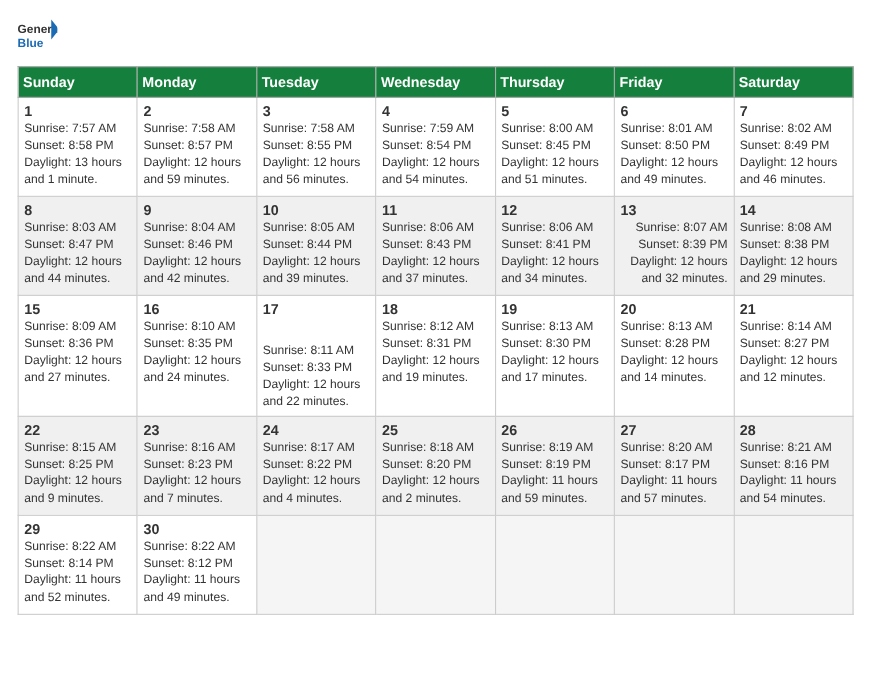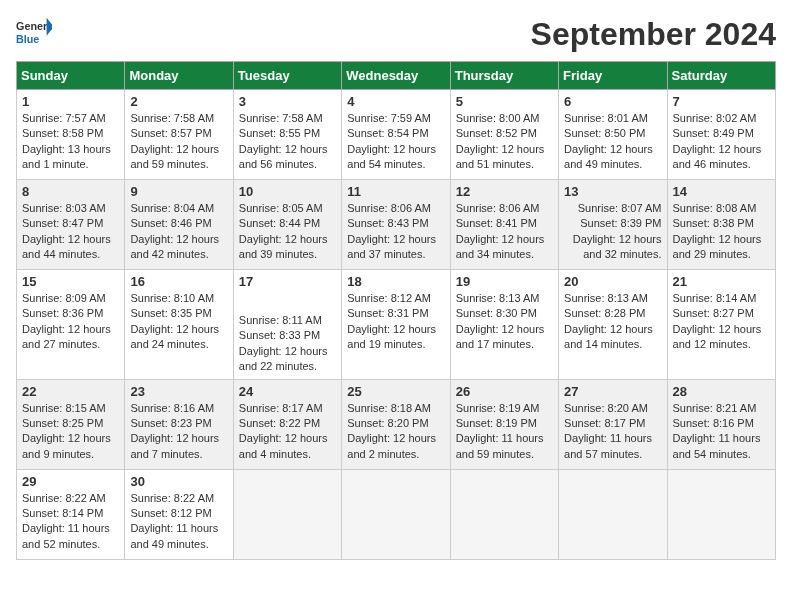--- a/index.html
+++ b/index.html
@@ -83,21 +83,20 @@
 <div class="header">
   <div class="logo">
     <svg class="logo-icon" viewBox="0 0 40 40" xmlns="http://www.w3.org/2000/svg">
   <text x="0" y="16" font-size="12" font-weight="bold" font-family="Arial" fill="#333">General</text>
   <text x="0" y="30" font-size="12" font-weight="bold" font-family="Arial" fill="#1a6bb5">Blue</text>
   <polygon points="34,2 42,12 34,22" fill="#1a6bb5"></polygon>
 </svg>
 
   </div>
   <div class="title-block">
-    <h1>September 2024</h1>
   </div>
 </div>
 
 <table class="calendar">
   <thead>
     <tr>
       <th>Sunday</th>
       <th>Monday</th>
       <th>Tuesday</th>
       <th>Wednesday</th>
@@ -132,21 +131,21 @@
         <td>
           <span class="day-num">4</span>
           <div class="day-info" style="white-space: pre-line;">Sunrise: 7:59 AM
 Sunset: 8:54 PM
 Daylight: 12 hours
 and 54 minutes.</div>
         </td>
         <td>
           <span class="day-num">5</span>
           <div class="day-info" style="white-space: pre-line;">Sunrise: 8:00 AM
-Sunset: 8:52 PM
+Sunset: 8:45 PM
 Daylight: 12 hours
 and 51 minutes.</div>
         </td>
         <td>
           <span class="day-num">6</span>
           <div class="day-info" style="white-space: pre-line;">Sunrise: 8:01 AM
 Sunset: 8:50 PM
 Daylight: 12 hours
 and 49 minutes.</div>
         </td>

